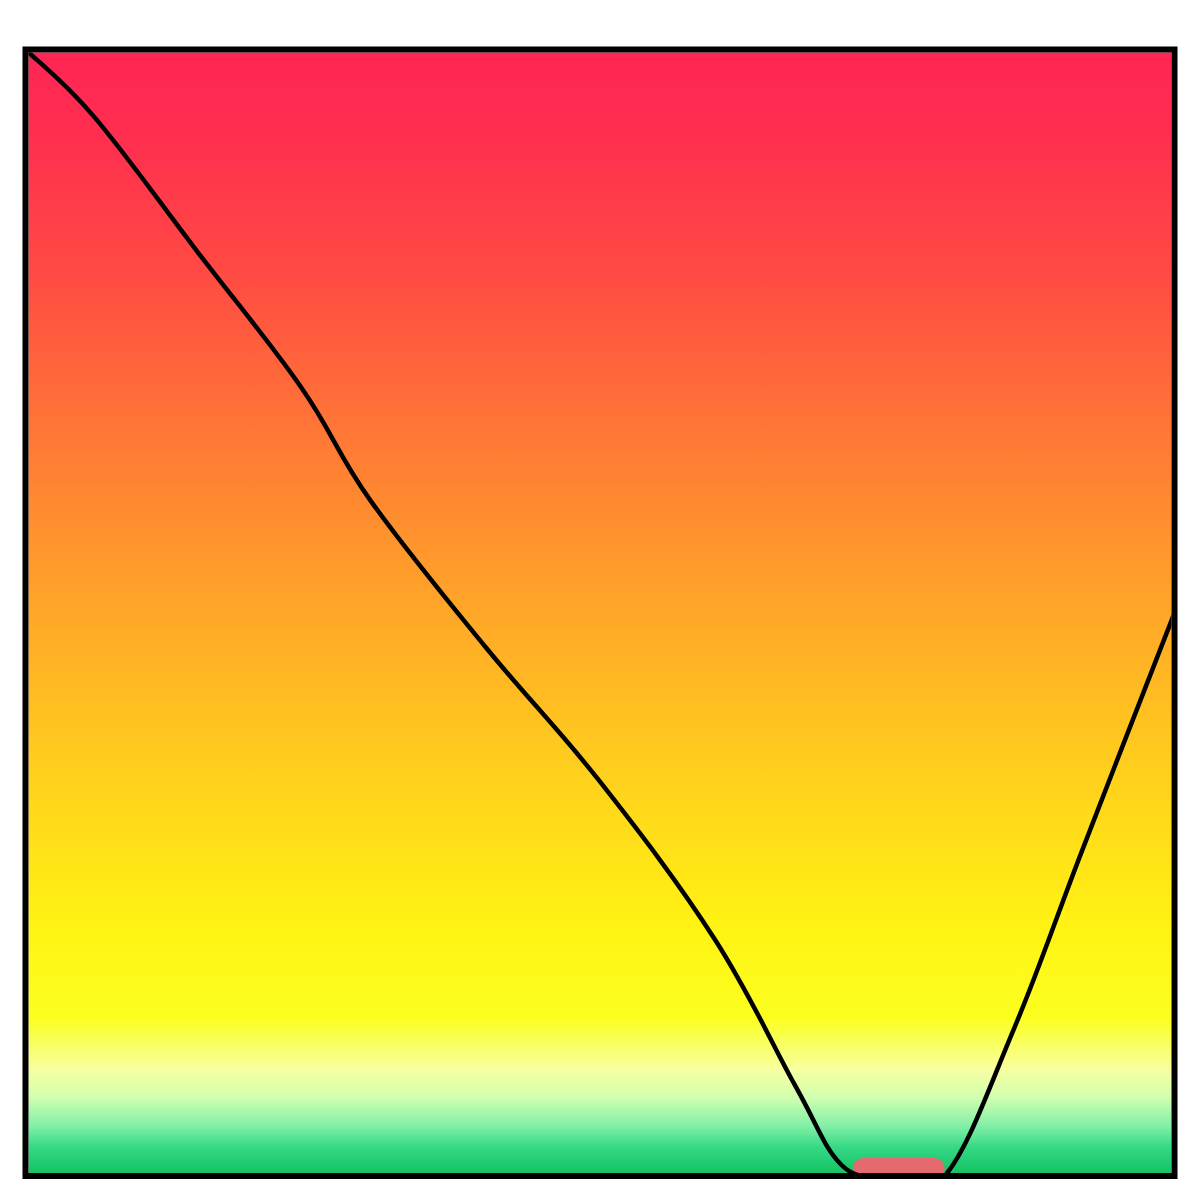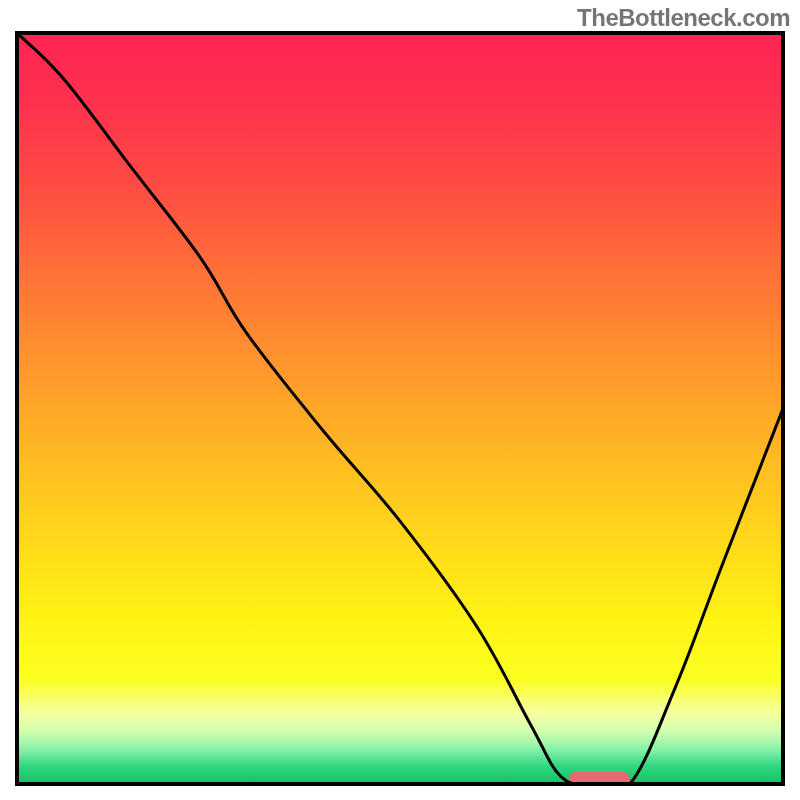--- a/index.html
+++ b/index.html
@@ -29,21 +29,20 @@
   svg.plot {
     position: absolute;
     top: 0;
     left: 0;
   }
 </style>
 </head>
 <body>
 
 <div class="container">
-  <div class="watermark">TheBottleneck.com</div>
 
   <svg class="plot" width="800" height="800" viewBox="0 0 800 800">
     <defs>
       <linearGradient id="bg-grad" x1="0" y1="0" x2="0" y2="1">
           <stop offset="0%" stop-color="#ff2554"></stop>
           <stop offset="8%" stop-color="#ff2f4f"></stop>
           <stop offset="20%" stop-color="#ff4b43"></stop>
           <stop offset="35%" stop-color="#ff7a35"></stop>
           <stop offset="50%" stop-color="#ffa728"></stop>
           <stop offset="65%" stop-color="#ffd21c"></stop>

